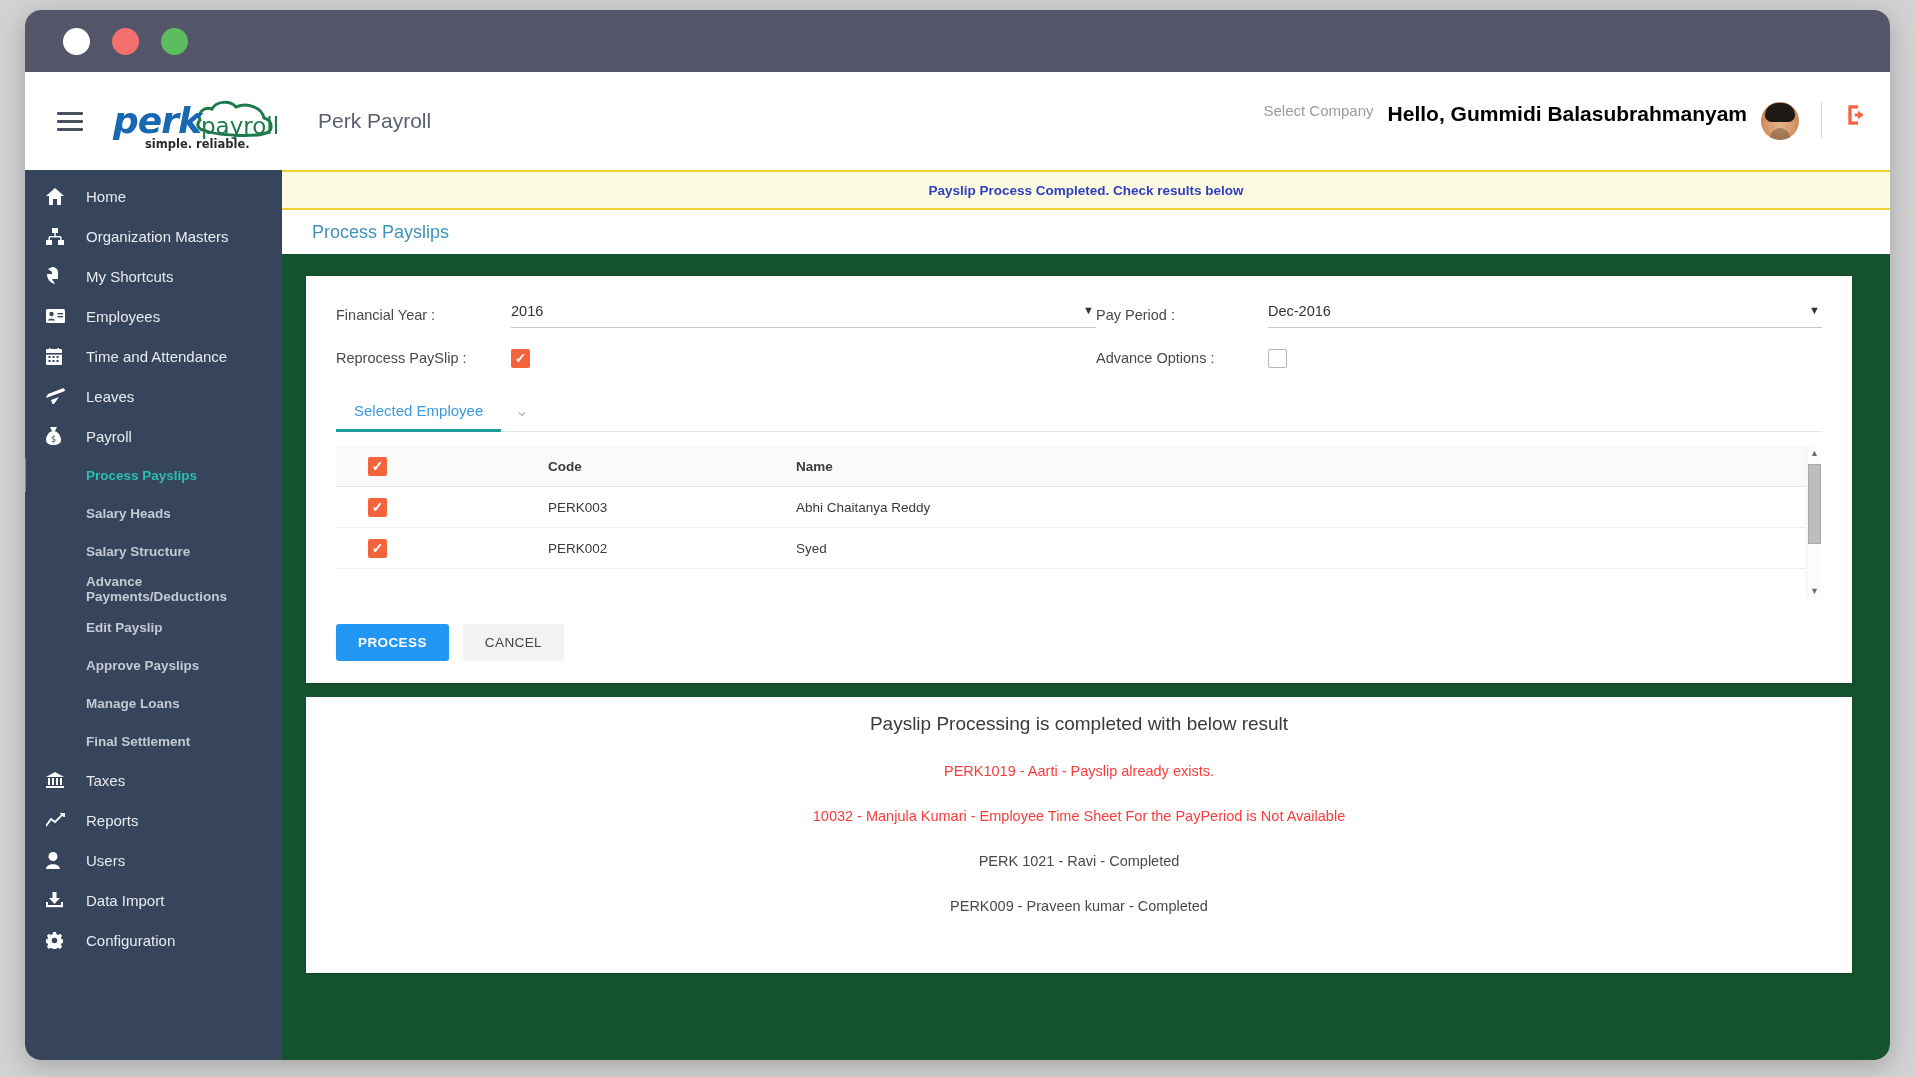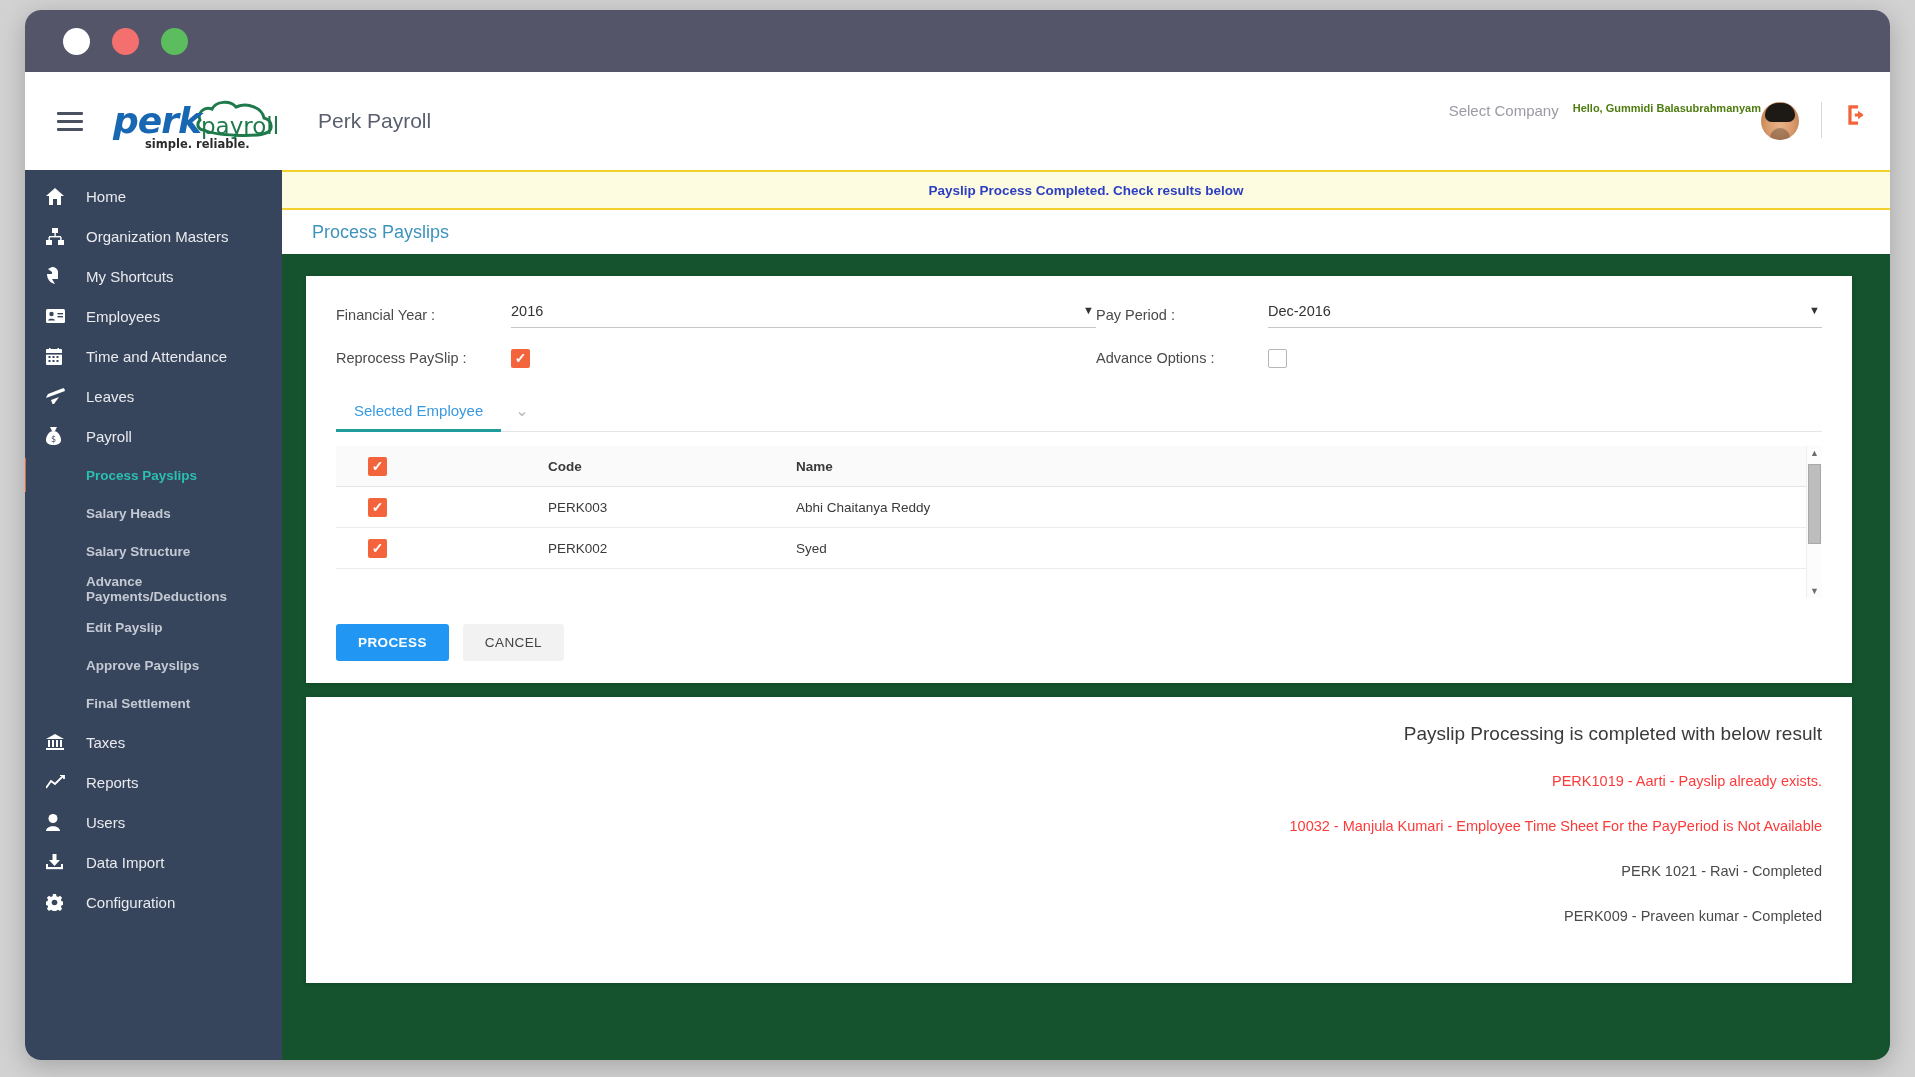--- a/index.html
+++ b/index.html
@@ -79,21 +79,21 @@
     font-size: 21px; color: #5a5f6e;
   }
   .header-right {
     margin-left: auto;
     display: flex; align-items: flex-start; gap: 0;
   }
   .select-company {
     font-size: 15px; color: #9a9aa2; margin-right: 14px;
   }
   .hello {
-    font-size: 11px; font-weight: bold; color: #4d7c0f; 
+    font-size: 21px; font-weight: bold; color: #000000; margin-right: 14px;
   }
   .avatar {
     width: 38px; height: 38px; border-radius: 50%;
     background: radial-gradient(circle at 50% 62%, #e8b489 0%, #d99a6c 42%, #c98a5c 60%, #c98a5c 100%);
     position: relative; overflow: hidden; flex: none;
   }
   .avatar::before {
     content: ""; position: absolute; left: 4px; top: 1px;
     width: 30px; height: 19px; border-radius: 15px 15px 8px 8px;
     background: #1d1915;
@@ -262,22 +262,22 @@
     padding: 11px 22px; border-radius: 3px;
     font-family: "Liberation Sans", sans-serif;
   }
   .btn.primary { background: #2196f3; color: #fff; font-weight: bold; }
   .btn.ghost   { background: #f2f2f2; color: #454545; }
 
   
   .resultcard {
     background: #ffffff;
     box-shadow: 0 1px 4px rgba(0,0,0,.16);
-    padding: 26px 30px 30px 30px;
-    text-align: right;
+    padding: 16px 30px 30px 30px;
+    text-align: center;
   }
   .result-title { font-size: 19px; color: #3a3a3a; margin-bottom: 28px; }
   .result-line { font-size: 14.5px; margin-bottom: 29px; }
   .result-line.err { color: #fb3b3b; }
   .result-line.ok  { color: #4a4a4a; }
 </style>
 </head>
 <body>
 
 <div class="window">
@@ -421,20 +421,23 @@
         <span class="lbl">Salary Structure</span>
       </div>
       <div class="sub-item">
         <span class="lbl">Advance Payments/Deductions</span>
       </div>
       <div class="sub-item">
         <span class="lbl">Edit Payslip</span>
       </div>
       <div class="sub-item">
         <span class="lbl">Approve Payslips</span>
+      </div>
+      <div class="sub-item">
+        <span class="lbl">Manage Loans</span>
       </div>
       <div class="sub-item">
         <span class="lbl">Final Settlement</span>
       </div>
 
       <div class="nav-item">
         <span class="ic">
           <svg width="18" height="16" viewBox="0 0 18 16">
             <path d="M9 0 L18 5 H0 Z" fill="#fff"></path>
             <rect x="2" y="6" width="2" height="7" fill="#fff"></rect>

